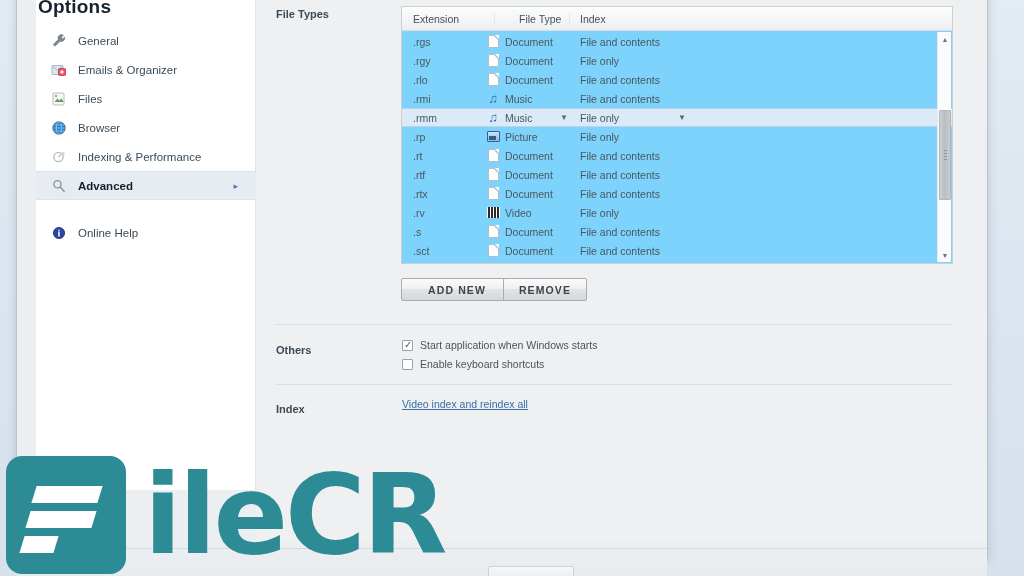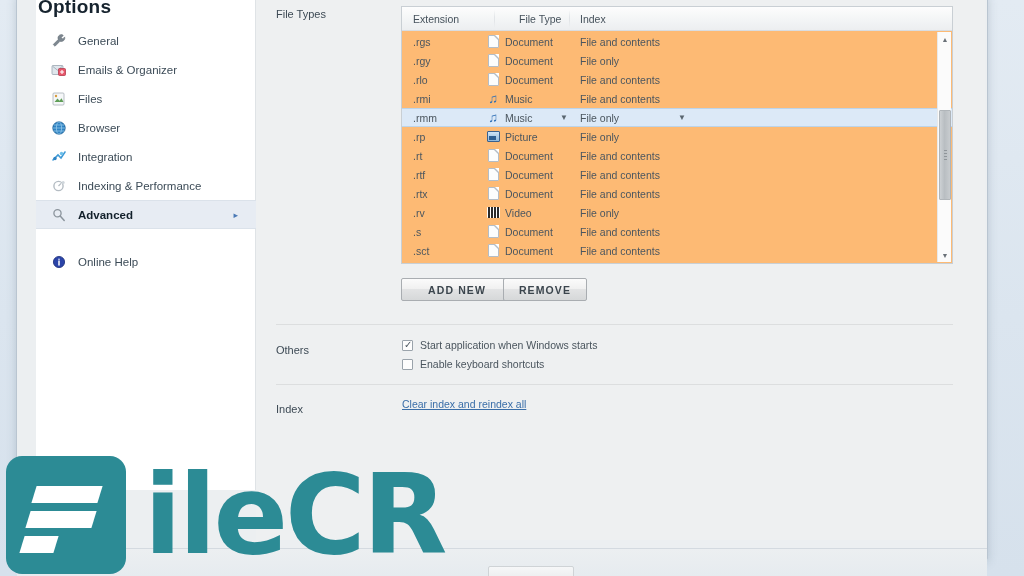--- a/index.html
+++ b/index.html
@@ -61,30 +61,30 @@
   }
   .nav-gap { height: 18px; }
 
   
   .content {
     position: absolute; left: 256px; top: -6px; width: 729px; height: 546px;
     background: #eef0f1;
   }
   .row-label {
     position: absolute;
-    font-size: 11px; font-weight: normal; color: #3d4a55;
+    font-size: 11px; font-weight: bold; color: #3d4a55;
   }
   .hr {
     position: absolute; height: 1px; background: #dcdedf;
   }
 
   
   .table-box {
     position: absolute; left: 145px; top: 12px; width: 552px; height: 258px;
-    background: #fdba74;
+    background: #7dd3fc;
     border: 1px solid #c9cfd4;
   }
   .thead {
     position: relative; height: 24px;
     background: linear-gradient(180deg,#fdfdfd 0%,#f3f5f6 55%,#eceef0 100%);
     border-bottom: 1px solid #d9dde1;
   }
   .th {
     position: absolute; top: 6px;
     font-size: 10.5px; color: #46525c;
@@ -289,30 +289,20 @@
       <span class="nav-icon">
         <svg width="16" height="16" viewBox="0 0 16 16">
           <circle cx="8" cy="8" r="6.2" fill="#2f83c4" stroke="#1d5f93" stroke-width=".8"></circle>
           <ellipse cx="8" cy="8" rx="2.6" ry="6.2" fill="none" stroke="#9fd0ee" stroke-width=".7"></ellipse>
           <path d="M2 8h12M3 5h10M3 11h10" stroke="#9fd0ee" stroke-width=".7" fill="none"></path>
         </svg>
       </span>
       <span class="nav-label">Browser</span>
     </div>
 
-    <div class="nav-item">
-      <span class="nav-icon">
-        <svg width="16" height="16" viewBox="0 0 16 16">
-          <path d="M2 11l5-5 3 3 4-6" stroke="#3f9ad6" stroke-width="1.6" fill="none" stroke-linecap="round"></path>
-          <circle cx="4" cy="9.5" r="1.7" fill="#2f83c4"></circle>
-          <circle cx="10.5" cy="4.5" r="1.7" fill="#6fc0ea"></circle>
-        </svg>
-      </span>
-      <span class="nav-label">Integration</span>
-    </div>
 
     <div class="nav-item">
       <span class="nav-icon">
         <svg width="16" height="16" viewBox="0 0 16 16">
           <circle cx="7.5" cy="8" r="4.6" fill="none" stroke="#b4bcc3" stroke-width="1.4"></circle>
           <path d="M7.5 8l2.6-2.6" stroke="#b4bcc3" stroke-width="1.2"></path>
           <circle cx="12.2" cy="4.4" r="1.5" fill="#cfd6db"></circle>
         </svg>
       </span>
       <span class="nav-label">Indexing &amp; Performance</span>
@@ -488,21 +478,21 @@
     </div>
 
     <div class="chk-row" style="left:146px; top:364px;">
       <span class="chk"></span>
       <span>Enable keyboard shortcuts</span>
     </div>
 
     <div class="hr" style="left:20px; top:390px; width:677px;"></div>
 
     <div class="row-label" style="left:20px; top:409px;">Index</div>
-    <div class="link" style="left:146px; top:404px;">Clear index and reindex all</div>
+    <div class="link" style="left:146px; top:404px;">Video index and reindex all</div>
   </div>
 
   <div class="bottom-strip"></div>
   <div class="ghost-btn"></div>
 
   <div class="watermark">
     <div class="wm-badge">
       <span class="wm-bar wm-b1"></span>
       <span class="wm-bar wm-b2"></span>
       <span class="wm-bar wm-b3"></span>

